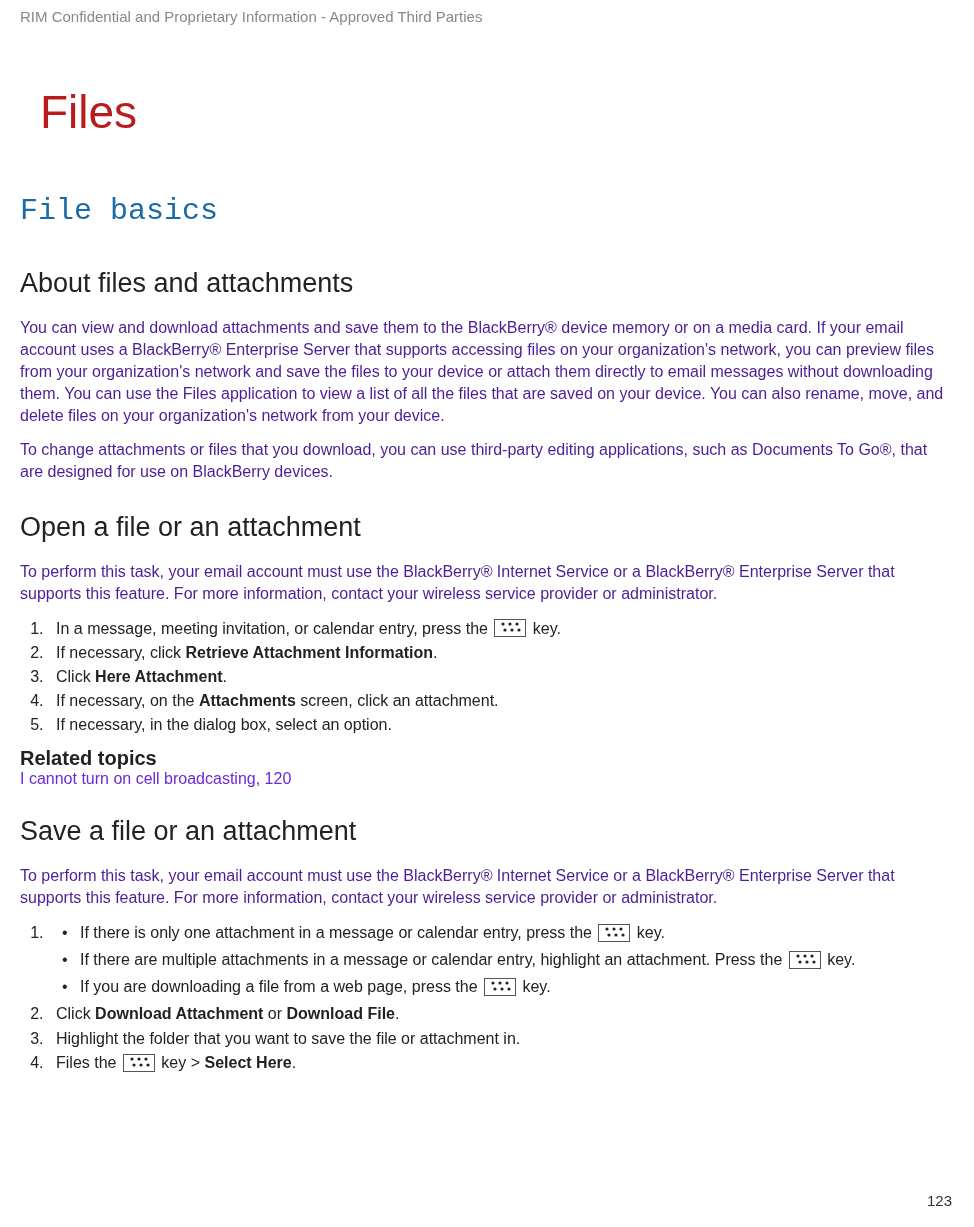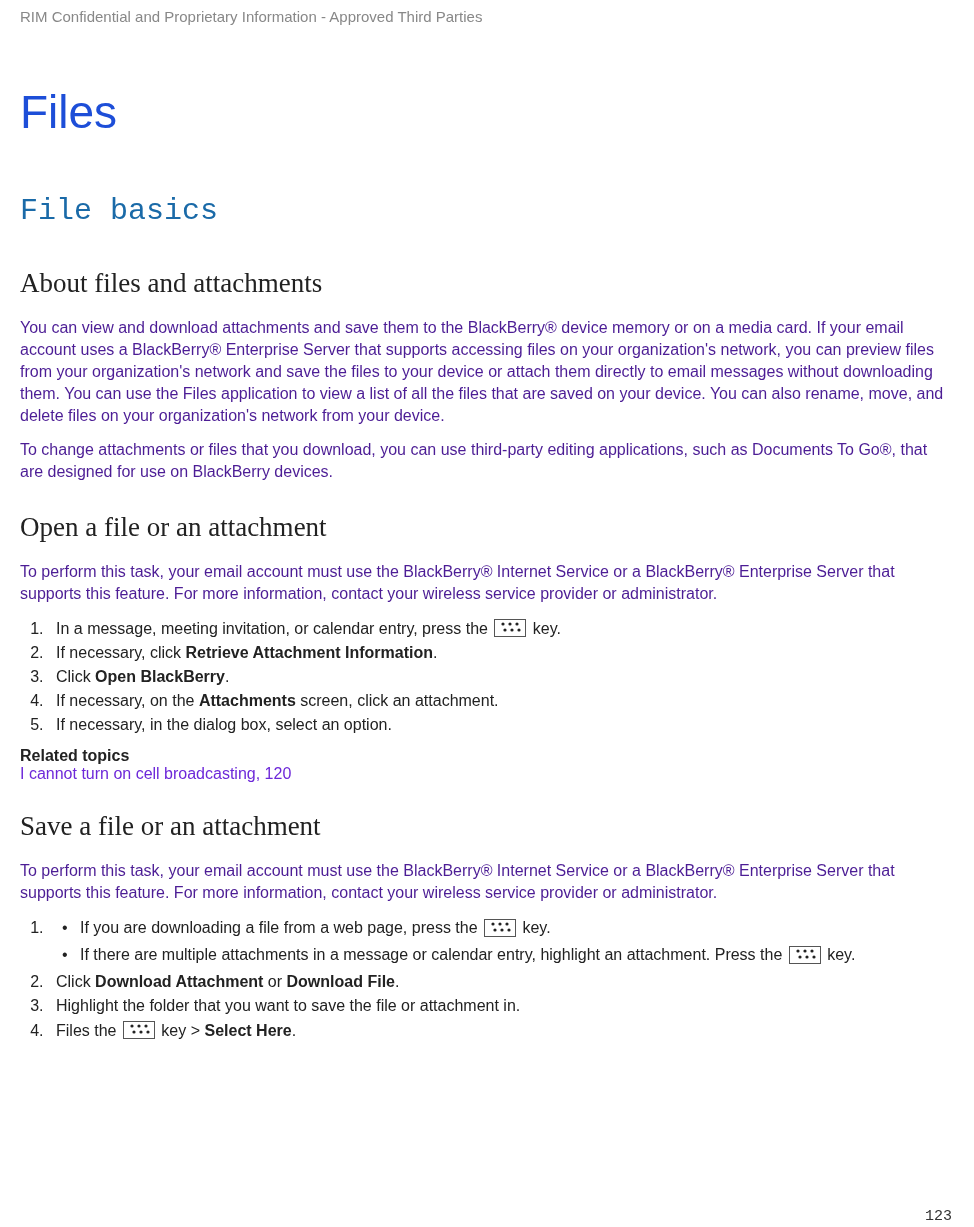--- a/index.html
+++ b/index.html
@@ -13,38 +13,39 @@
       padding: 8px 20px 20px 20px;
     }
     .header-text {
       font-size: 15px;
       color: #888;
       margin-bottom: 60px;
     }
     h1.page-title {
       font-size: 46px;
       font-weight: 400;
-      color: #1d4ed8;
+      color: #b91c1c;
       margin-bottom: 55px;
       font-family: 'Trebuchet MS', Arial, sans-serif;
+      margin-left: 20px;
     }
     h2.section-title {
       font-size: 30px;
       font-weight: 400;
       color: #1a6aa8;
       margin-bottom: 40px;
       font-family: Liberation Mono, monospace;
     }
     h3.subsection-title {
       font-size: 27px;
       font-weight: 400;
       color: #222;
       margin-bottom: 18px;
       margin-top: 28px;
-      font-family: Liberation Serif, serif;
+      font-family: Liberation Sans, sans-serif;
     }
     p.body-text {
       font-size: 16px;
       line-height: 1.38;
       margin-bottom: 12px;
       color: #4c1d95;
     }
     ol.steps {
       list-style: decimal;
       padding-left: 28px;
@@ -68,21 +69,21 @@
     }
     ul.sub-bullets > li::before {
       content: "•";
       position: absolute;
       left: 0;
       top: 0;
       font-size: 16px;
     }
     .bold { font-weight: bold; }
     .related-heading {
-      font-size: 16px;
+      font-size: 20px;
       font-weight: bold;
       margin-top: 10px;
     }
     .related-link {
       font-size: 16px;
       color: #6d28d9;
       margin-bottom: 4px;
     }
     .bb-key {
       display: inline-block;
@@ -94,25 +95,24 @@
       top: -1px;
       margin: 0 2px;
       background: #fff;
     }
     .bb-key svg {
       display: block;
       margin: 1px auto 0;
     }
     .page-number {
       position: absolute;
-      bottom: 2px;
+      bottom: 18px;
       right: 22px;
       font-size: 15px;
       color: #333;
-      font-family: Liberation Mono, monospace;
     }
   </style>
 </head>
 <body>
 
 <div class="header-text">RIM Confidential and Proprietary Information - Approved Third Parties</div>
 
 <h1 class="page-title">Files</h1>
 
 <h2 class="section-title">File basics</h2>
@@ -133,57 +133,67 @@
           <circle cx="6" cy="9" r="1.6" fill="#222"></circle>
           <circle cx="13" cy="9" r="1.6" fill="#222"></circle>
           <circle cx="20" cy="9" r="1.6" fill="#222"></circle>
           <circle cx="2" cy="9" r="0" fill="#222"></circle>
         </svg></span><span> key.</span>
   </li>
   <li>
     <span>If necessary, click </span><span class="bold">Retrieve Attachment Information</span><span>.</span>
   </li>
   <li>
-    <span>Click </span><span class="bold">Open BlackBerry</span><span>.</span>
+    <span>Click </span><span class="bold">Here Attachment</span><span>.</span>
   </li>
   <li>
     <span>If necessary, on the </span><span class="bold">Attachments</span><span> screen, click an attachment.</span>
   </li>
   <li>If necessary, in the dialog box, select an option.</li>
 </ol>
 
 <div class="related-heading">Related topics</div>
 <div class="related-link">I cannot turn on cell broadcasting, 120</div>
 
 <h3 class="subsection-title">Save a file or an attachment</h3>
 <p class="body-text">To perform this task, your email account must use the BlackBerry® Internet Service or a BlackBerry® Enterprise Server that supports this feature. For more information, contact your wireless service provider or administrator.</p>
 
 <ol class="steps">
   <li>
     <ul class="sub-bullets">
       <li>
-        <span>If you are downloading a file from a web page, press the </span><span class="bb-key"><svg width="22" height="14" viewBox="0 0 22 14">
+        <span>If there is only one attachment in a message or calendar entry, press the </span><span class="bb-key"><svg width="22" height="14" viewBox="0 0 22 14">
               <circle cx="4" cy="3" r="1.6" fill="#222"></circle>
               <circle cx="11" cy="3" r="1.6" fill="#222"></circle>
               <circle cx="18" cy="3" r="1.6" fill="#222"></circle>
               <circle cx="6" cy="9" r="1.6" fill="#222"></circle>
               <circle cx="13" cy="9" r="1.6" fill="#222"></circle>
               <circle cx="20" cy="9" r="1.6" fill="#222"></circle>
             </svg></span><span> key.</span>
       </li>
       <li>
         <span>If there are multiple attachments in a message or calendar entry, highlight an attachment. Press the </span><span class="bb-key"><svg width="22" height="14" viewBox="0 0 22 14">
               <circle cx="4" cy="3" r="1.6" fill="#222"></circle>
               <circle cx="11" cy="3" r="1.6" fill="#222"></circle>
               <circle cx="18" cy="3" r="1.6" fill="#222"></circle>
               <circle cx="6" cy="9" r="1.6" fill="#222"></circle>
               <circle cx="13" cy="9" r="1.6" fill="#222"></circle>
               <circle cx="20" cy="9" r="1.6" fill="#222"></circle>
             </svg></span><span> key.</span>
       </li>
+      <li>
+        <span>If you are downloading a file from a web page, press the </span><span class="bb-key"><svg width="22" height="14" viewBox="0 0 22 14">
+              <circle cx="4" cy="3" r="1.6" fill="#222"></circle>
+              <circle cx="11" cy="3" r="1.6" fill="#222"></circle>
+              <circle cx="18" cy="3" r="1.6" fill="#222"></circle>
+              <circle cx="6" cy="9" r="1.6" fill="#222"></circle>
+              <circle cx="13" cy="9" r="1.6" fill="#222"></circle>
+              <circle cx="20" cy="9" r="1.6" fill="#222"></circle>
+            </svg></span><span> key.</span>
+      </li>
     </ul>
   </li>
   <li>
     <span>Click </span><span class="bold">Download Attachment</span><span> or </span><span class="bold">Download File</span><span>.</span>
   </li>
   <li>Highlight the folder that you want to save the file or attachment in.</li>
   <li>
     <span>Files the </span><span class="bb-key"><svg width="22" height="14" viewBox="0 0 22 14">
           <circle cx="4" cy="3" r="1.6" fill="#222"></circle>
           <circle cx="11" cy="3" r="1.6" fill="#222"></circle>

